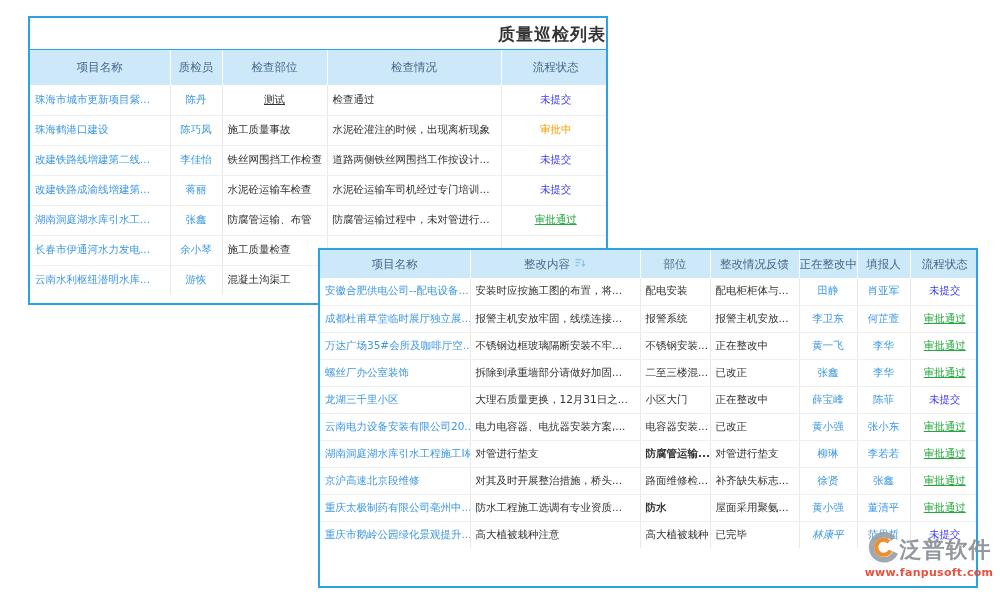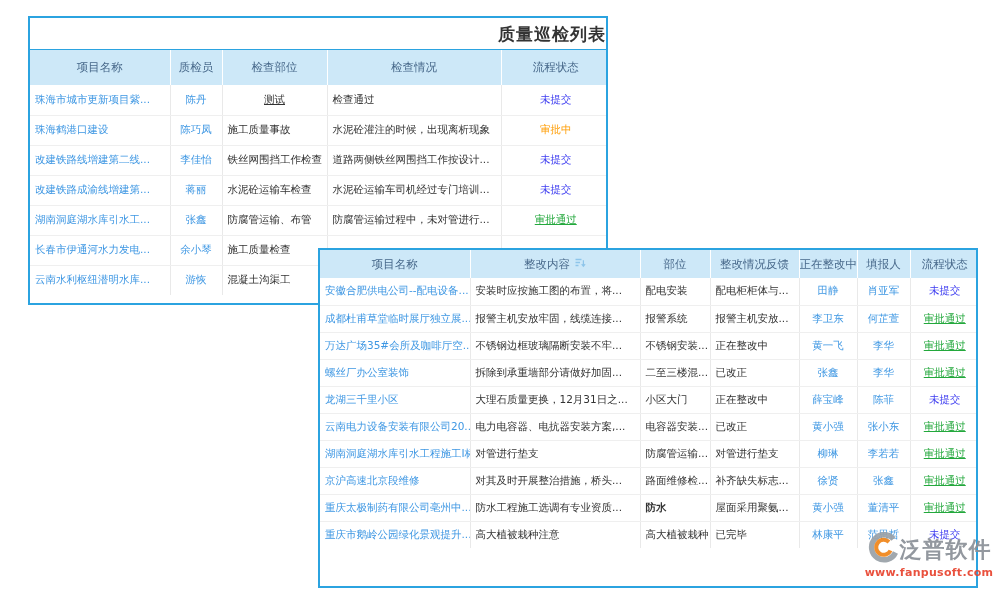--- a/index.html
+++ b/index.html
@@ -226,21 +226,21 @@
             <td style="text-align: left;"><span>电力电容器、电抗器安装方案,...</span></td>
             <td style="text-align: left;"><span>电容器安装...</span></td>
             <td style="text-align: left;"><span>已改正</span></td>
             <td style="text-align: center;"><span class="link">黄小强</span></td>
             <td style="text-align: center;"><span class="link">张小东</span></td>
             <td style="text-align: center;"><span style="color: rgb(35, 168, 60); text-decoration: underline;">审批通过</span></td>
           </tr>
           <tr>
             <td style="text-align: left;"><span class="link">湖南洞庭湖水库引水工程施工I标</span></td>
             <td style="text-align: left;"><span>对管进行垫支</span></td>
-            <td style="text-align: right;"><span>防腐管运输...</span></td>
+            <td style="text-align: right; font-weight: bold;"><span>防腐管运输...</span></td>
             <td style="text-align: left;"><span>对管进行垫支</span></td>
             <td style="text-align: center;"><span class="link">柳琳</span></td>
             <td style="text-align: center;"><span class="link">李若若</span></td>
             <td style="text-align: center;"><span style="color: rgb(35, 168, 60); text-decoration: underline;">审批通过</span></td>
           </tr>
           <tr>
             <td style="text-align: left;"><span class="link">京沪高速北京段维修</span></td>
             <td style="text-align: left;"><span>对其及时开展整治措施，桥头...</span></td>
             <td style="text-align: left;"><span>路面维修检...</span></td>
             <td style="text-align: left;"><span>补齐缺失标志...</span></td>
@@ -255,21 +255,21 @@
             <td style="text-align: left;"><span>屋面采用聚氨...</span></td>
             <td style="text-align: center;"><span class="link">黄小强</span></td>
             <td style="text-align: center;"><span class="link">董清平</span></td>
             <td style="text-align: center;"><span style="color: rgb(35, 168, 60); text-decoration: underline;">审批通过</span></td>
           </tr>
           <tr>
             <td style="text-align: left;"><span class="link">重庆市鹅岭公园绿化景观提升...</span></td>
             <td style="text-align: left;"><span>高大植被栽种注意</span></td>
             <td style="text-align: left;"><span>高大植被栽种</span></td>
             <td style="text-align: left; margin-left: 42px;"><span>已完毕</span></td>
-            <td style="text-align: center;"><span class="link">林康平</span></td>
+            <td style="text-align: center; font-style: italic;"><span class="link">林康平</span></td>
             <td style="text-align: center;"><span class="link">范思哲</span></td>
             <td style="text-align: center;"><span style="color: rgb(60, 59, 240);">未提交</span></td>
           </tr>
         </tbody>
       </table>
   </section>
 
   <div class="brand">
     <div class="brand-top">
       <span class="brand-icon">

